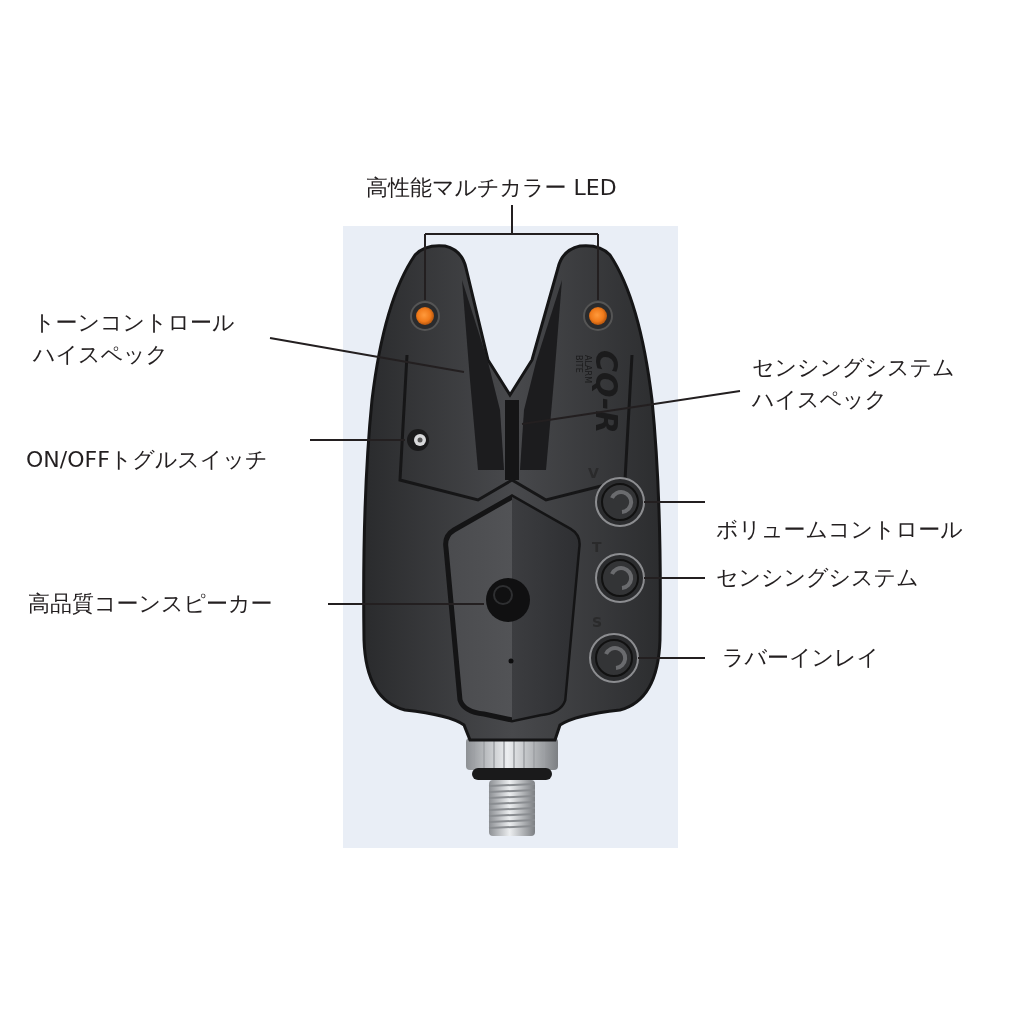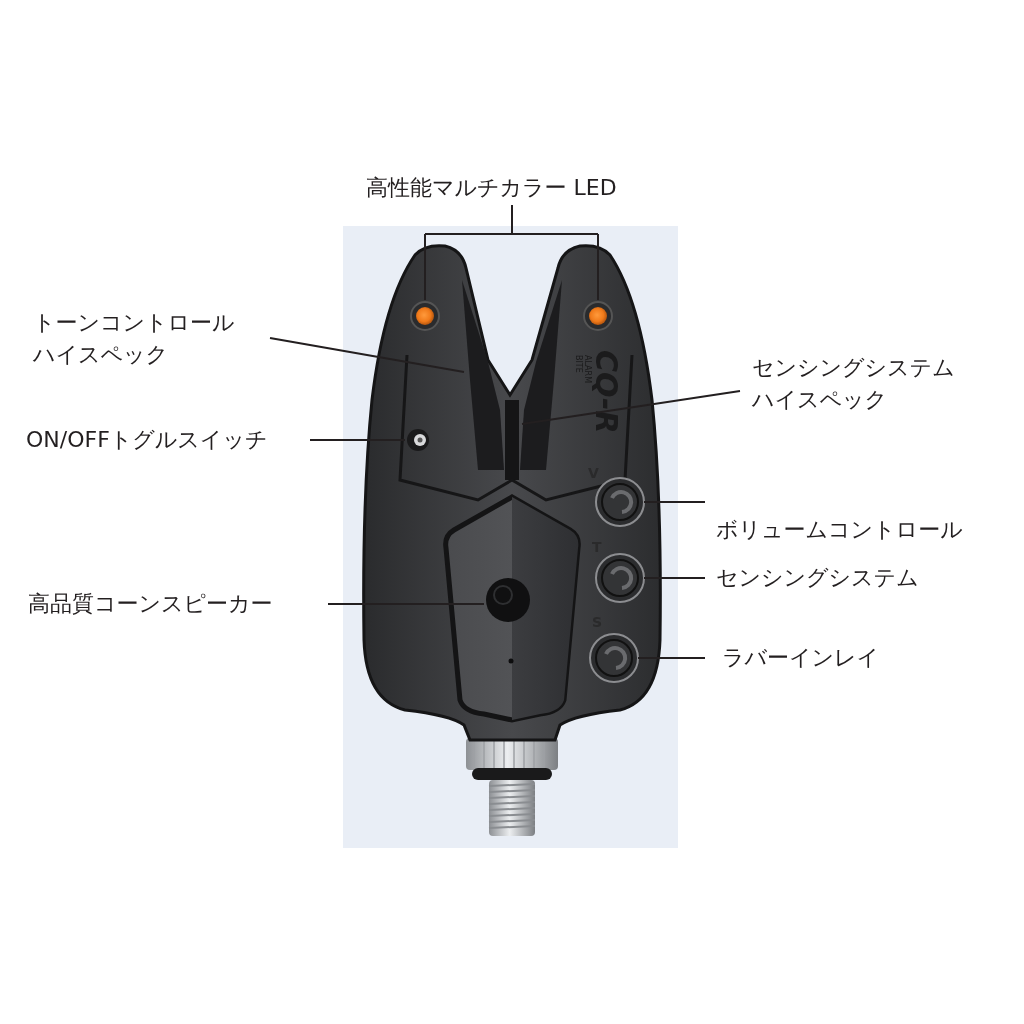--- a/index.html
+++ b/index.html
@@ -144,21 +144,21 @@
   </g>
 </svg>
 
 <div class="label" style="left:366px; top:172px;">
   <span class="line">高性能マルチカラー LED</span>
 </div>
 <div class="label" style="left:33px; top:307px;">
   <span class="line">トーンコントロール</span>
   <span class="line">ハイスペック</span>
 </div>
-<div class="label" style="left:26px; top:424px;">
+<div class="label" style="left:26px; top:444px;">
   <span class="line">ON/OFFトグルスイッチ</span>
 </div>
 <div class="label" style="left:28px; top:588px;font-family:Liberation Serif, serif;">
   <span class="line">高品質コーンスピーカー</span>
 </div>
 <div class="label" style="left:752px; top:352px;">
   <span class="line">センシングシステム</span>
   <span class="line">ハイスペック</span>
 </div>
 <div class="label" style="left:716px; top:514px;">

